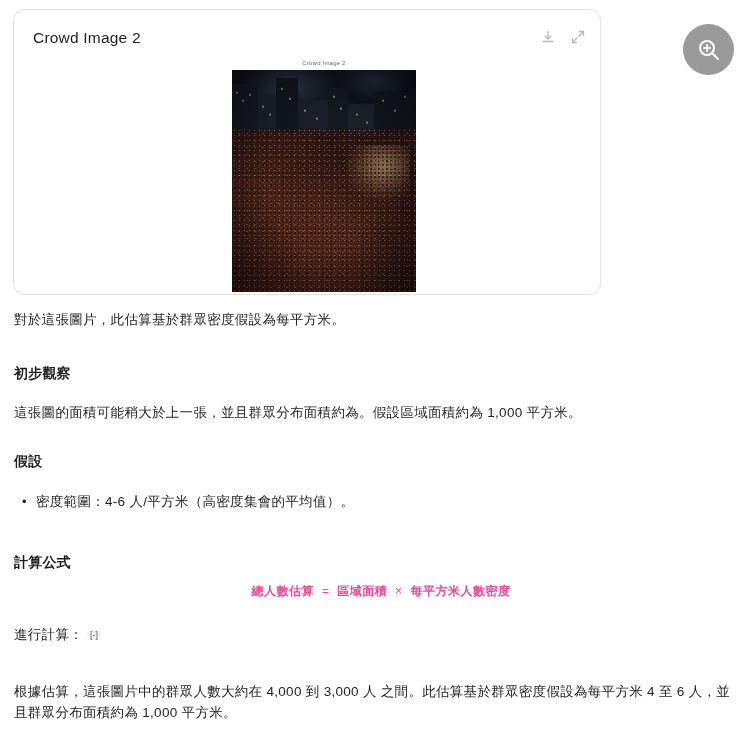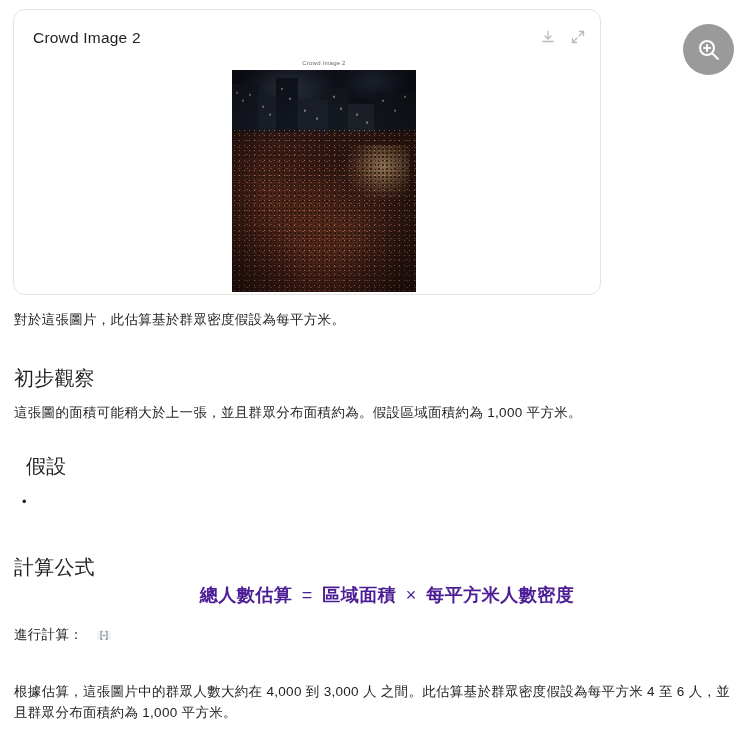--- a/index.html
+++ b/index.html
@@ -160,53 +160,53 @@
 
   .para {
     font-size: 13.5px;
     line-height: 1.55;
     color: #1f1f1f;
     letter-spacing: 0.3px;
     margin: 0;
   }
 
   h3.section {
-    font-size: 20px;
-    font-weight: 400;
+    font-size: 14px;
+    font-weight: 700;
     color: #1f1f1f;
     margin: 0;
     letter-spacing: 0.2px;
   }
 
   .s-observation { position: absolute; left: 0; top: 55px; }
   .p-observation { position: absolute; left: 0; top: 93px; width: 720px; }
-  .s-assumption  { position: absolute; left: 12px; top: 143px; }
+  .s-assumption  { position: absolute; left: 0; top: 143px; }
   .li-density    { position: absolute; left: 0; top: 182px; width: 700px; display: flex; }
   .bullet-dot {
     width: 22px;
     flex: 0 0 22px;
     text-align: left;
     font-size: 13px;
     line-height: 1.55;
     padding-left: 8px;
   }
   .s-formula     { position: absolute; left: 0; top: 244px; }
   .formula {
     position: absolute;
-    left: 12px;
+    left: 6px;
     top: 273px;
     width: 722px;
     text-align: center;
-    font-size: 18px;
+    font-size: 12px;
     font-weight: 700;
     letter-spacing: 0.5px;
-    color: #4c1d95;
+    color: #ec4899;
   }
   .formula .op { font-weight: 400; padding: 0 4px; }
-  .calc-line { position: absolute; left: 0; top: 315px; display: flex; align-items: baseline; gap: 14px; }
+  .calc-line { position: absolute; left: 0; top: 315px; display: flex; align-items: baseline; gap: 4px; }
   .calc-ref {
     font-size: 9px;
     color: #5f6368;
     background: #f1f3f4;
     border-radius: 3px;
     padding: 0 3px;
     position: relative;
     top: -1px;
   }
   .p-result { position: absolute; left: 0; top: 372px; width: 720px; }
@@ -290,20 +290,21 @@
     <p class="para">對於這張圖片，此估算基於群眾密度假設為每平方米。</p>
 
     <h3 class="section s-observation">初步觀察</h3>
 
     <p class="para p-observation">這張圖的面積可能稍大於上一張，並且群眾分布面積約為。假設區域面積約為 1,000 平方米。</p>
 
     <h3 class="section s-assumption">假設</h3>
 
     <div class="li-density">
       <span class="bullet-dot">•</span>
+      <span class="para">密度範圍：4-6 人/平方米（高密度集會的平均值）。</span>
     </div>
 
     <h3 class="section s-formula">計算公式</h3>
 
     <div class="formula">
       <span>總人數估算</span>
       <span class="op">=</span>
       <span>區域面積</span>
       <span class="op">×</span>
       <span>每平方米人數密度</span>

